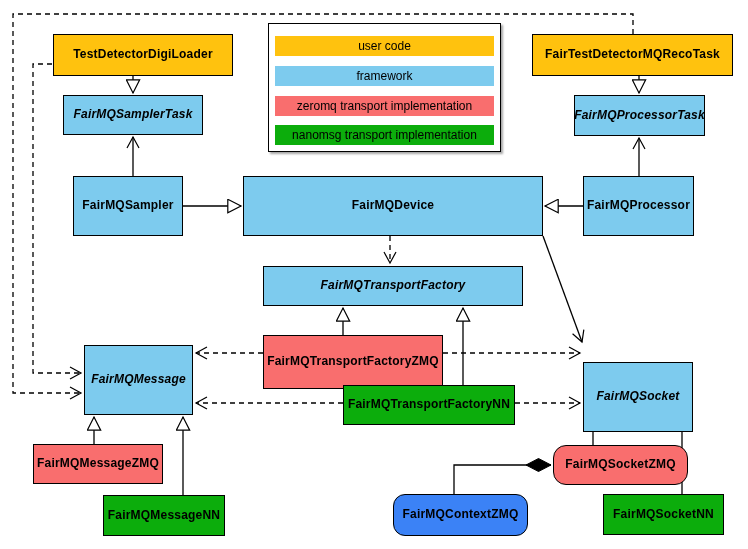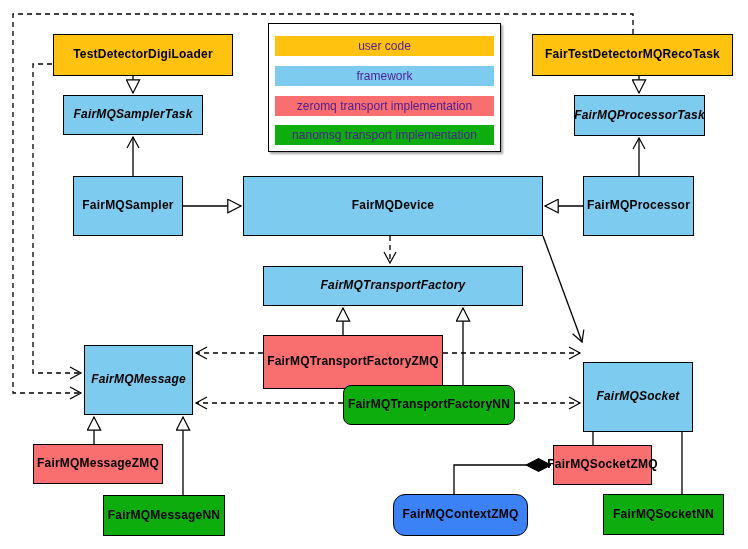--- a/index.html
+++ b/index.html
@@ -16,21 +16,21 @@
   }
   .node.abstract{font-style:italic;}
   #legend-box{
     position:absolute;left:268px;top:23px;width:233px;height:129px;
     background:#ffffff;border:1.5px solid #000;box-sizing:border-box;
     box-shadow:2px 2px 2px rgba(0,0,0,0.35);
   }
   .legend-item{
     position:absolute;left:6px;width:219px;height:20px;
     display:flex;align-items:center;justify-content:center;
-    font-size:12px;font-weight:normal;color:#4c1d95;
+    font-size:12px;font-weight:normal;color:#000000;
   }
 </style>
 </head>
 <body>
 
 <div id="canvas">
 
   <svg id="edges" width="748" height="549" viewBox="0 0 748 549" xmlns="http://www.w3.org/2000/svg">
     <defs>
       <marker id="triangle" markerUnits="userSpaceOnUse" markerWidth="16" markerHeight="15" refX="14" refY="7.5" orient="auto">
@@ -92,29 +92,29 @@
   <div class="node" style="left: 73px; top: 176px; width: 110px; height: 60px; background-color: rgb(125, 203, 238);">FairMQSampler</div>
 
   <div class="node" style="left: 243px; top: 176px; width: 300px; height: 60px; background-color: rgb(125, 203, 238);">FairMQDevice</div>
 
   <div class="node" style="left: 583px; top: 176px; width: 111px; height: 60px; background-color: rgb(125, 203, 238);">FairMQProcessor</div>
 
   <div class="node abstract" style="left: 263px; top: 266px; width: 260px; height: 40px; background-color: rgb(125, 203, 238);">FairMQTransportFactory</div>
 
   <div class="node" style="left: 263px; top: 335px; width: 180px; height: 54px; background-color: rgb(249, 110, 110);">FairMQTransportFactoryZMQ</div>
 
-  <div class="node" style="left: 343px; top: 385px; width: 172px; height: 40px; background-color: rgb(12, 173, 12); border-radius: 8px;">FairMQTransportFactoryNN</div>
+  <div class="node" style="left: 343px; top: 385px; width: 172px; height: 40px; background-color: rgb(12, 173, 12);">FairMQTransportFactoryNN</div>
 
   <div class="node abstract" style="left: 84px; top: 345px; width: 109px; height: 70px; background-color: rgb(125, 203, 238);">FairMQMessage</div>
 
   <div class="node abstract" style="left: 583px; top: 362px; width: 110px; height: 70px; background-color: rgb(125, 203, 238);">FairMQSocket</div>
 
   <div class="node" style="left: 33px; top: 444px; width: 130px; height: 40px; background-color: rgb(249, 110, 110);">FairMQMessageZMQ</div>
 
   <div class="node" style="left: 103px; top: 495px; width: 122px; height: 41px; background-color: rgb(12, 173, 12);">FairMQMessageNN</div>
 
   <div class="node" style="left: 393px; top: 494px; width: 135px; height: 42px; background-color: #3b82f6; border-radius: 12px;">FairMQContextZMQ</div>
 
-  <div class="node" style="left: 553px; top: 445px; width: 99px; height: 40px; background-color: rgb(249, 110, 110);">FairMQSocketZMQ</div>
+  <div class="node" style="left: 553px; top: 445px; width: 135px; height: 40px; background-color: rgb(249, 110, 110); border-radius: 13px;">FairMQSocketZMQ</div>
 
   <div class="node" style="left: 603px; top: 494px; width: 121px; height: 41px; background-color: rgb(12, 173, 12);">FairMQSocketNN</div>
 
 </div>
 
 </body></html>

